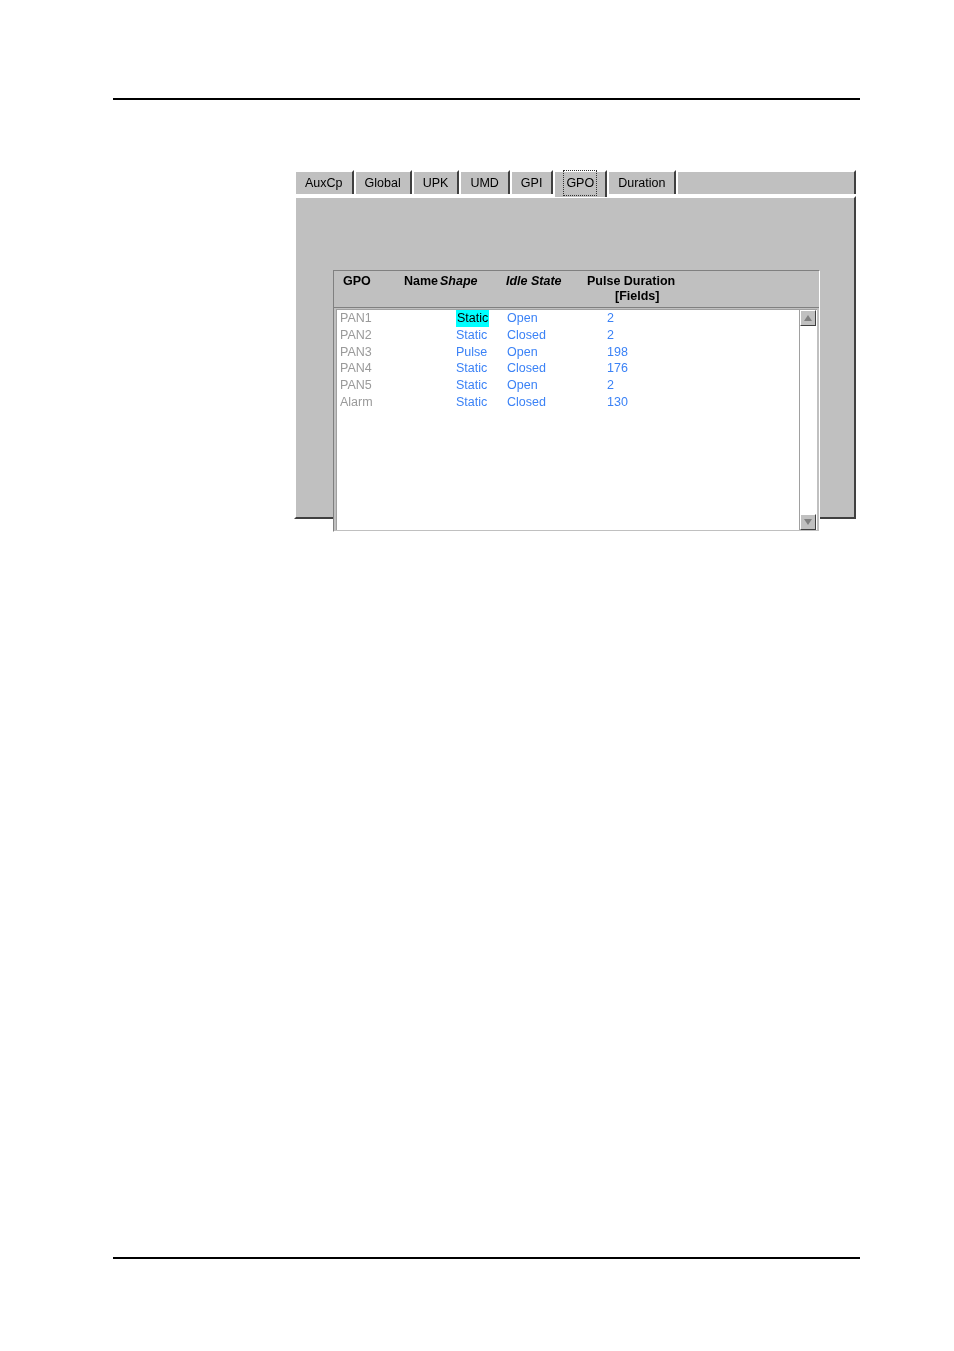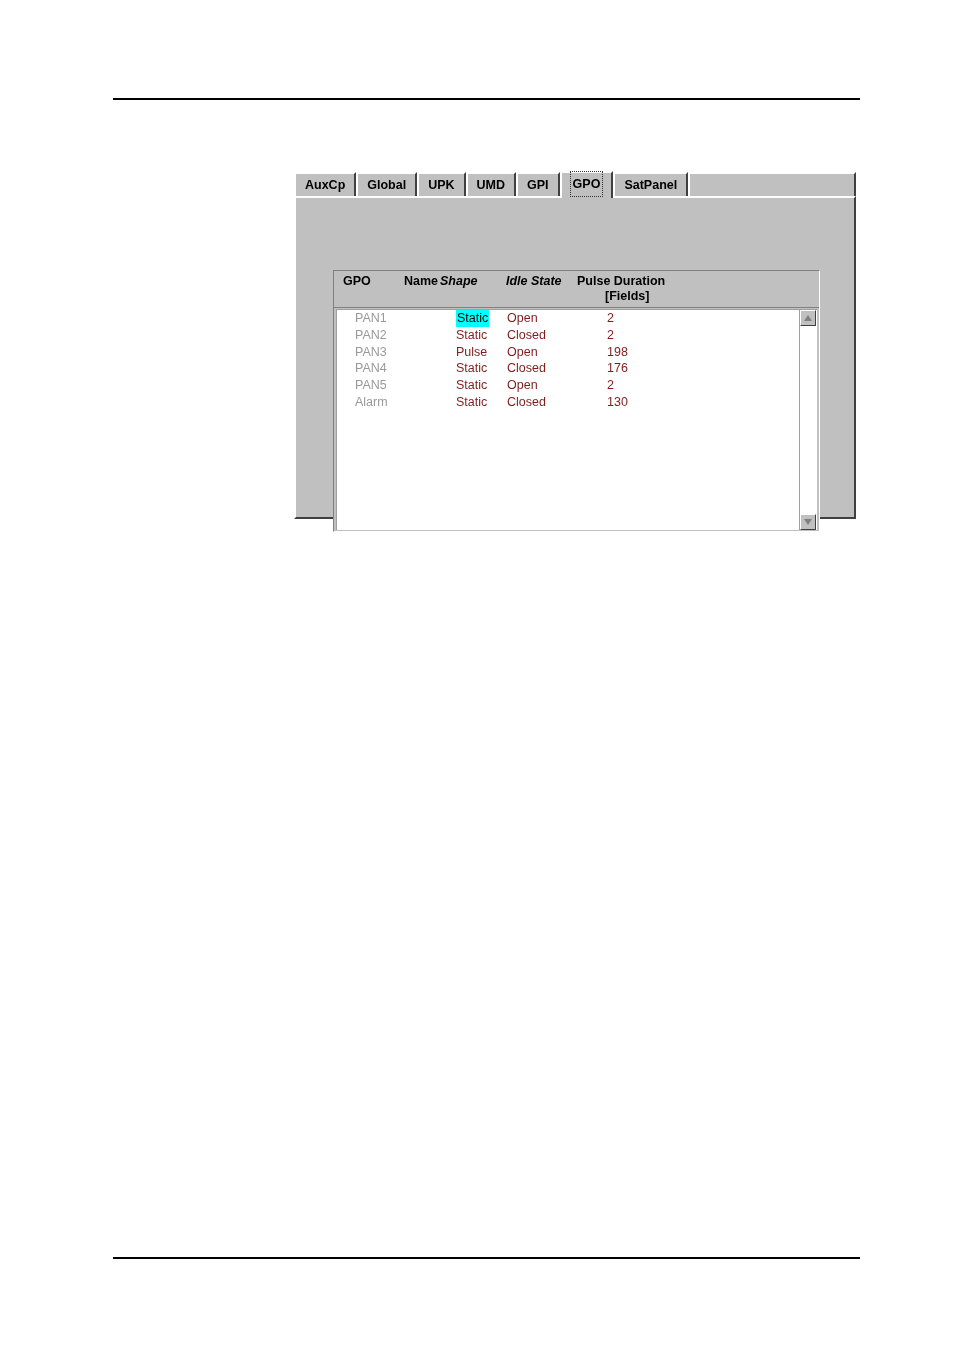--- a/index.html
+++ b/index.html
@@ -37,22 +37,21 @@
   }
 
   
   .tab-strip {
     position: absolute;
     left: 0;
     top: 0;
     height: 27px;
     width: 562px;
     display: flex;
-    align-items: center;
-    font-weight: bold;
+    align-items: flex-start;
   }
   .tab {
     position: relative;
     height: 24px;
     box-sizing: border-box;
     background: #c0c0c0;
     border-top: 2px solid #ffffff;
     border-left: 2px solid #ffffff;
     border-right: 2px solid #404040;
     border-bottom: none;
@@ -142,42 +141,42 @@
   .grid-row {
     position: relative;
     height: 16.8px;
   }
   .grid-row .cell {
     position: absolute;
     top: 0;
     font-size: 12.5px;
     line-height: 16.8px;
     white-space: nowrap;
-    color: #7f1d1d;
+    color: #3b82f6;
   }
   .grid-row .cell.muted { color: #9a9a9a; }
   .grid-row .cell.selected {
     background: #00ffff;
     color: #000000;
     padding: 0 1px 0 1px;
   }
 
   
-  .col-gpo   { left: 18px; }
+  .col-gpo   { left: 3px; }
   .col-name  { left: 52px; }
   .col-shape { left: 107px; margin-left: 12px; }
   .col-idle  { left: 170px; }
   .col-pulse { left: 270px; }
 
   
   .h-gpo   { left: 9px; }
   .h-name  { left: 54px; padding-left: 16px; }
   .h-shape { left: 106px; font-style: italic; }
   .h-idle  { left: 172px; font-style: italic; }
-  .h-pulse { left: 243px; }
+  .h-pulse { left: 253px; }
 
   
   .vscroll {
     position: absolute;
     right: 2px;
     top: 38px;
     width: 17px;
     height: 220px;
     background: #ffffff;
     border-left: 1px solid #a0a0a0;
@@ -243,21 +242,21 @@
     <div class="tab">
       <span class="tab-label">UMD</span>
     </div>
     <div class="tab">
       <span class="tab-label">GPI</span>
     </div>
     <div class="tab selected">
       <span class="tab-label">GPO</span>
     </div>
     <div class="tab">
-      <span class="tab-label">SatPanel</span>
+      <span class="tab-label">Duration</span>
     </div>
     <div class="tab filler"></div>
   </div>
 
   <div class="tab-page">
 
     <div class="grid">
 
       <div class="grid-header">
         <div class="hcell h-gpo">

